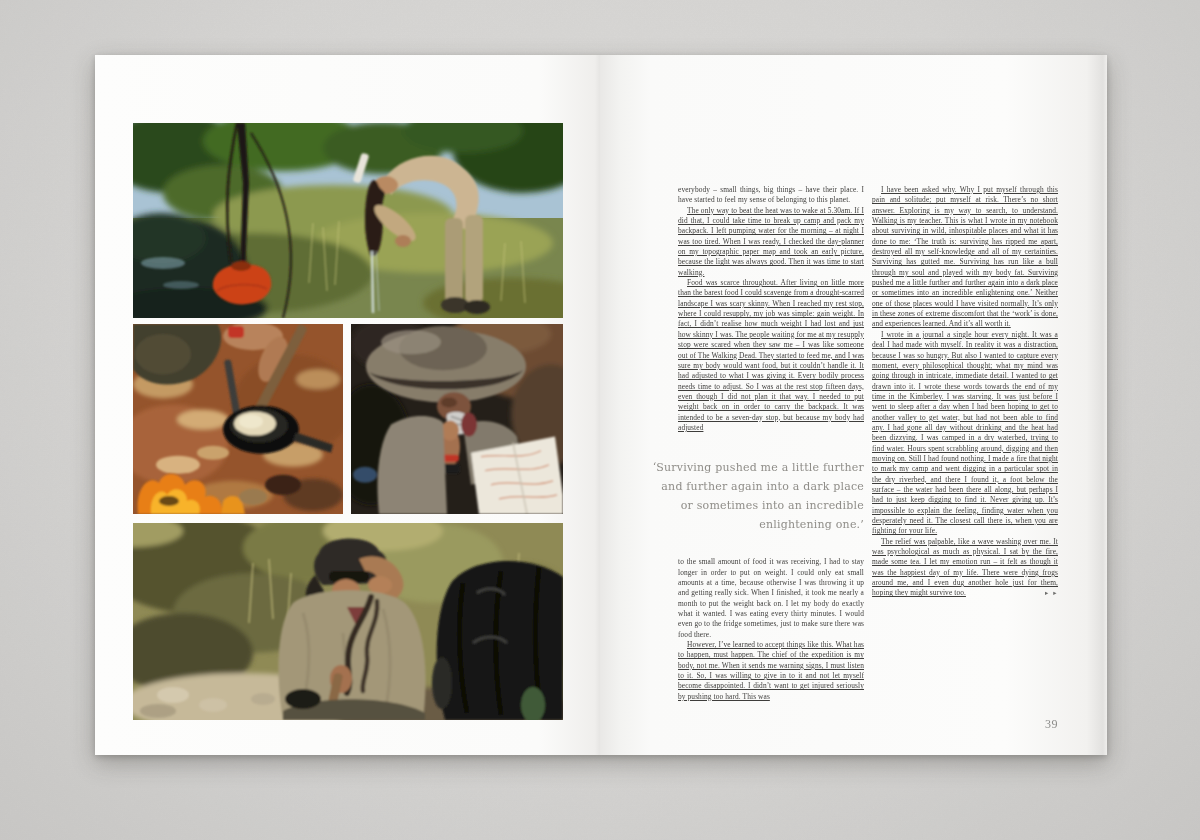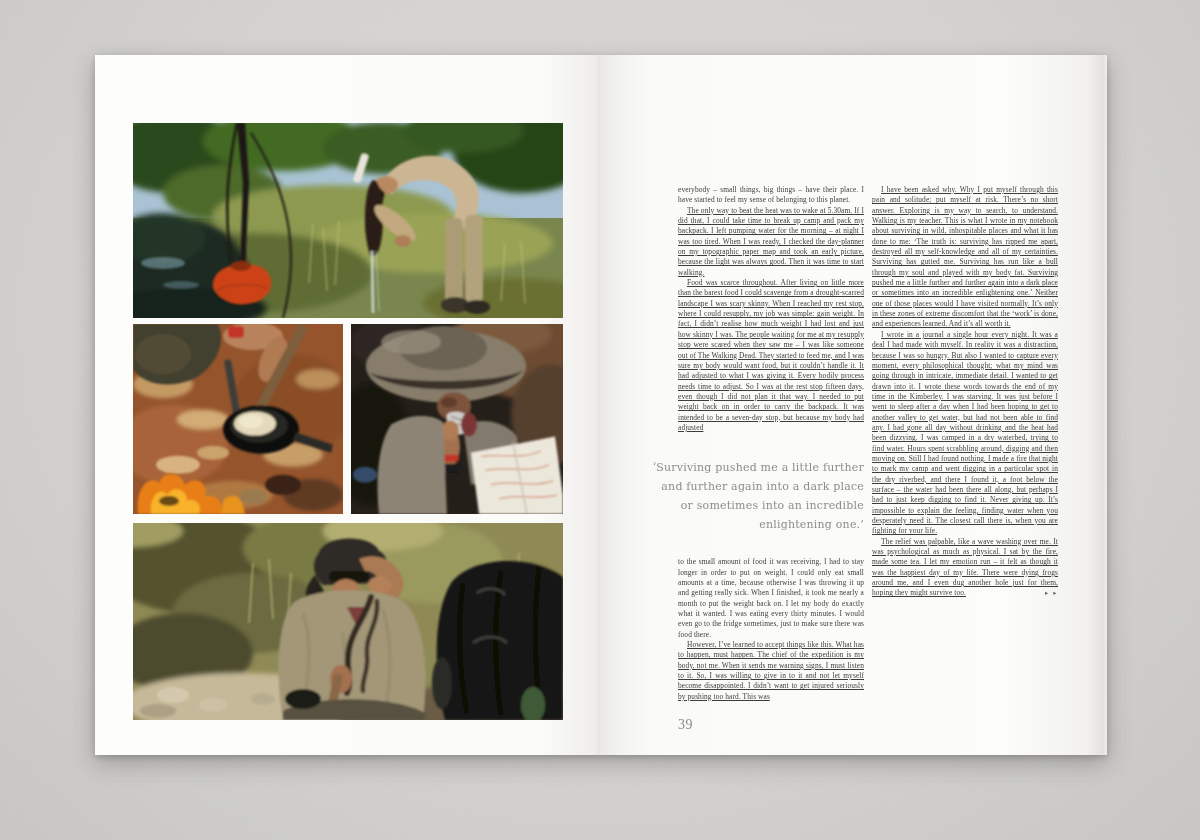--- a/index.html
+++ b/index.html
@@ -43,22 +43,22 @@
     text-align:right;letter-spacing:.2px;
     margin:25px 0 23px -30px;width:216px;
   }
   .end-marker-row{
     text-align:right;margin-top:-10.35px;
   }
   .end-marker{
     font-size:6.5px;color:#6e6e6c;letter-spacing:1.5px;font-family:"DejaVu Sans", sans-serif;
   }
   .page-number{
-    position:absolute;left:78px;top:662px;width:380px;text-align:left;
-    font-size:14px;color:#8b8b89;letter-spacing:.5px;
+    position:absolute;left:78px;top:662px;width:380px;text-align:right;
+    font-size:12px;color:#8b8b89;letter-spacing:.5px;
   }
 </style>
 </head>
 <body>
 
 <div class="backdrop"></div>
 <svg class="bg-noise" width="1200" height="840">
   <filter id="tex">
       <feTurbulence type="fractalNoise" baseFrequency="0.75" numOctaves="3" stitchTiles="stitch"></feTurbulence>
   <feColorMatrix type="matrix" values="0 0 0 0 0.45  0 0 0 0 0.44  0 0 0 0 0.43  0 0 0 0.07 0"></feColorMatrix>

